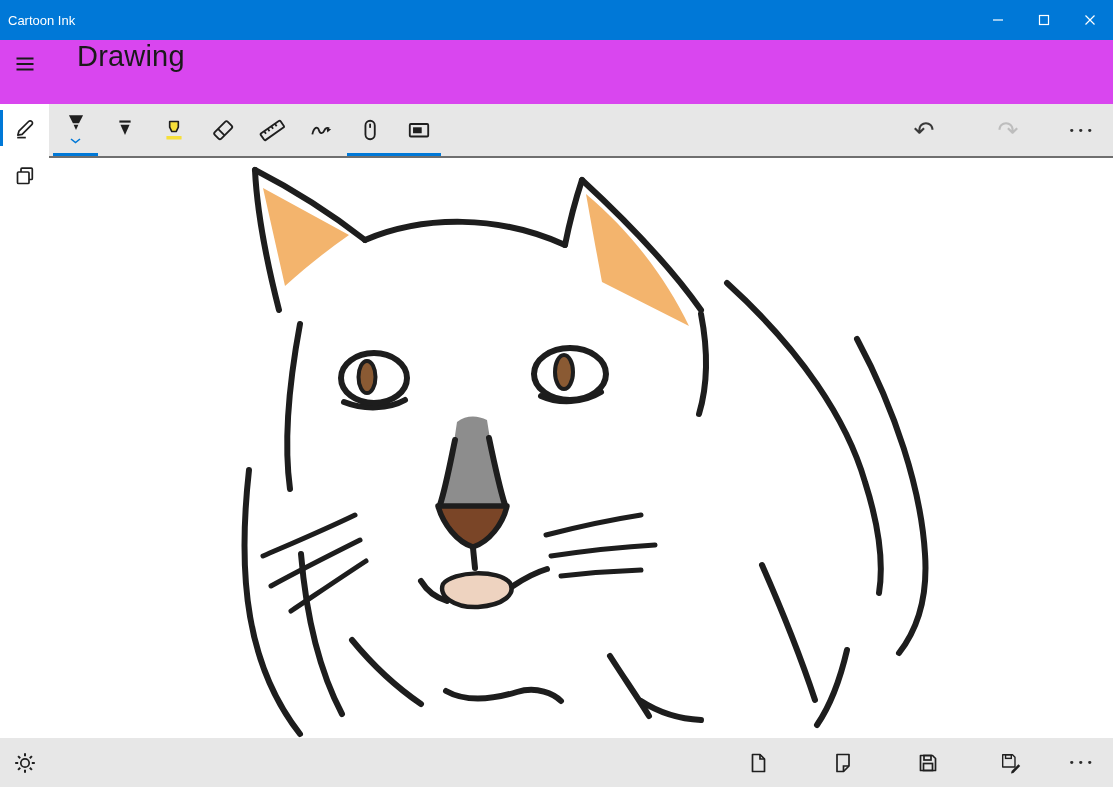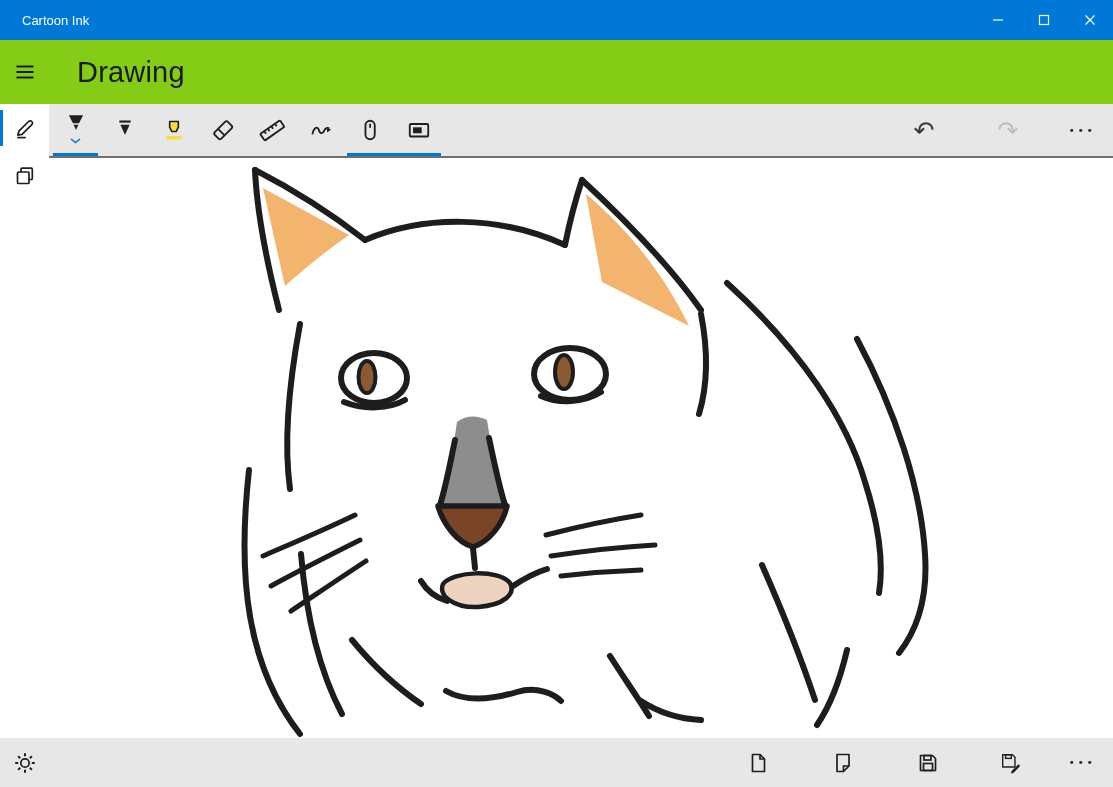--- a/index.html
+++ b/index.html
@@ -1,27 +1,27 @@
 <!DOCTYPE html>
 <html><head>
 <meta charset="utf-8">
 <style>
   * { margin:0; padding:0; box-sizing:border-box; }
   html,body { width:1113px; height:787px; overflow:hidden; }
   body { font-family:"Liberation Sans",sans-serif; background:#fff; position:relative; }
 
   
   .titlebar { height:40px; background:#0078d7; color:#fff; display:flex; align-items:center; }
-  .titlebar-title { padding-left:22px; font-size:13px; }
+  .titlebar-title { padding-left:8px; font-size:13px; }
   .win-controls { margin-left:auto; display:flex; height:100%; }
   .win-btn { width:46px; height:40px; display:flex; align-items:center; justify-content:center; background:transparent; border:none; cursor:default; }
   .win-btn svg { display:block; }
 
   
-  .header { height:64px; background:#84cc16; display:flex; align-items:center; }
+  .header { height:64px; background:#d946ef; display:flex; align-items:flex-start; }
   .hamburger-btn { width:49px; height:48px; display:flex; align-items:center; justify-content:center; background:none; border:none; }
   .page-title { font-size:29px; font-weight:400; color:#1a1a1a; margin-left:28px; letter-spacing:.2px; }
 
   
   .main-row { display:flex; height:634px; }
   .side-rail { width:49px; background:#fff; position:relative; display:flex; flex-direction:column; }
   .rail-item { width:49px; height:48px; display:flex; align-items:center; justify-content:center; background:none; border:none; position:relative; }
   .rail-item.selected .rail-indicator { position:absolute; left:0; top:6px; width:3px; height:36px; background:#0078d7; }
 
   .content-col { flex:1; display:flex; flex-direction:column; }

